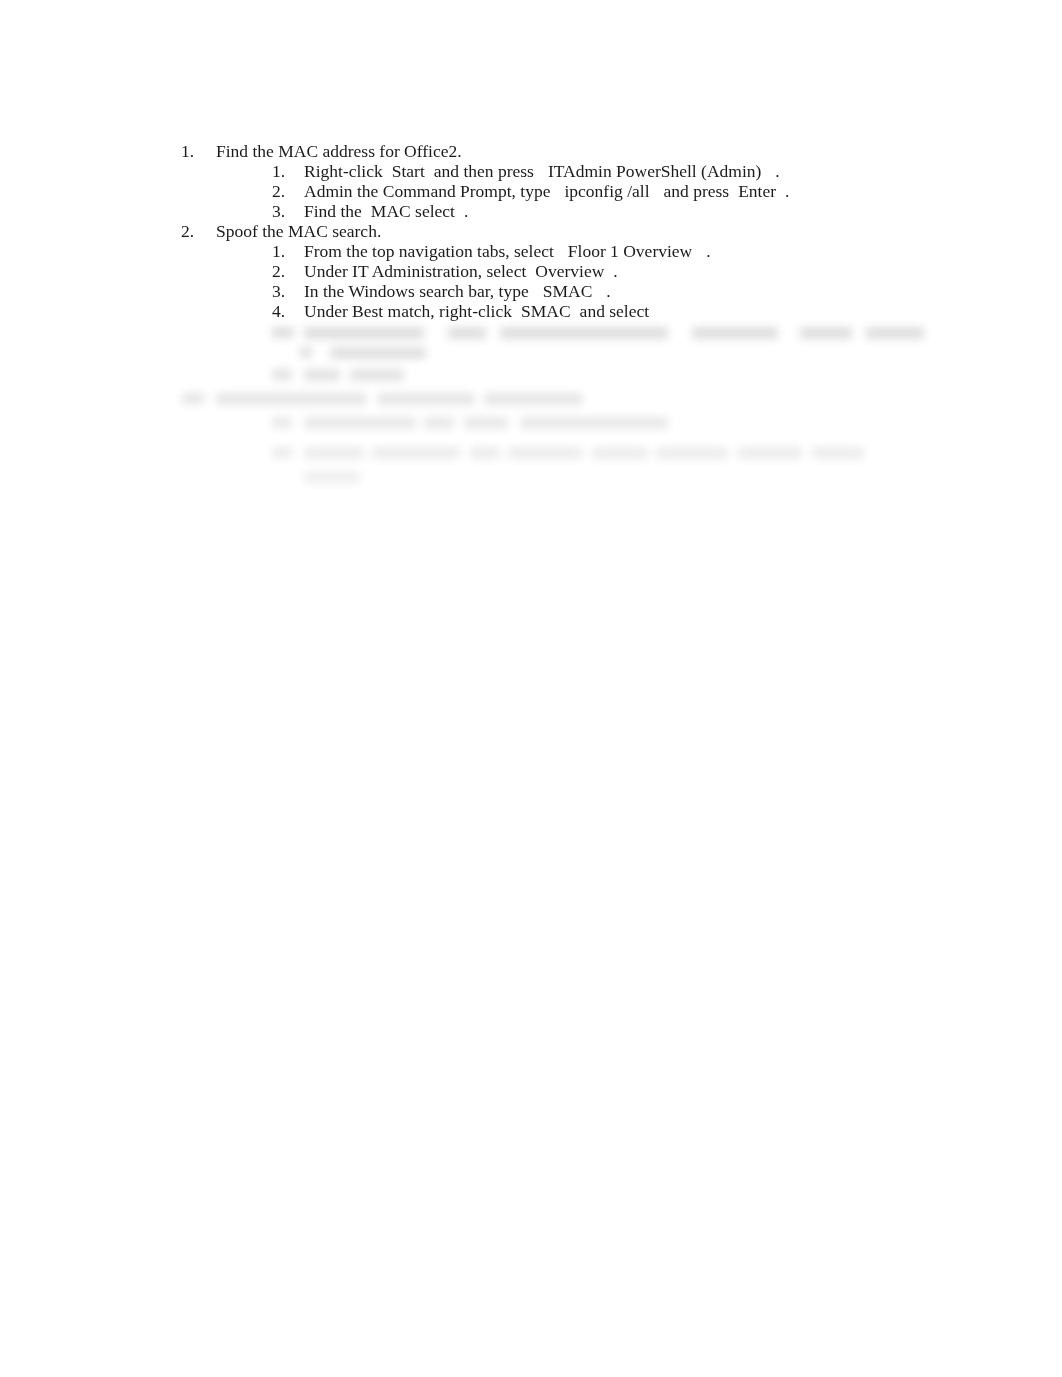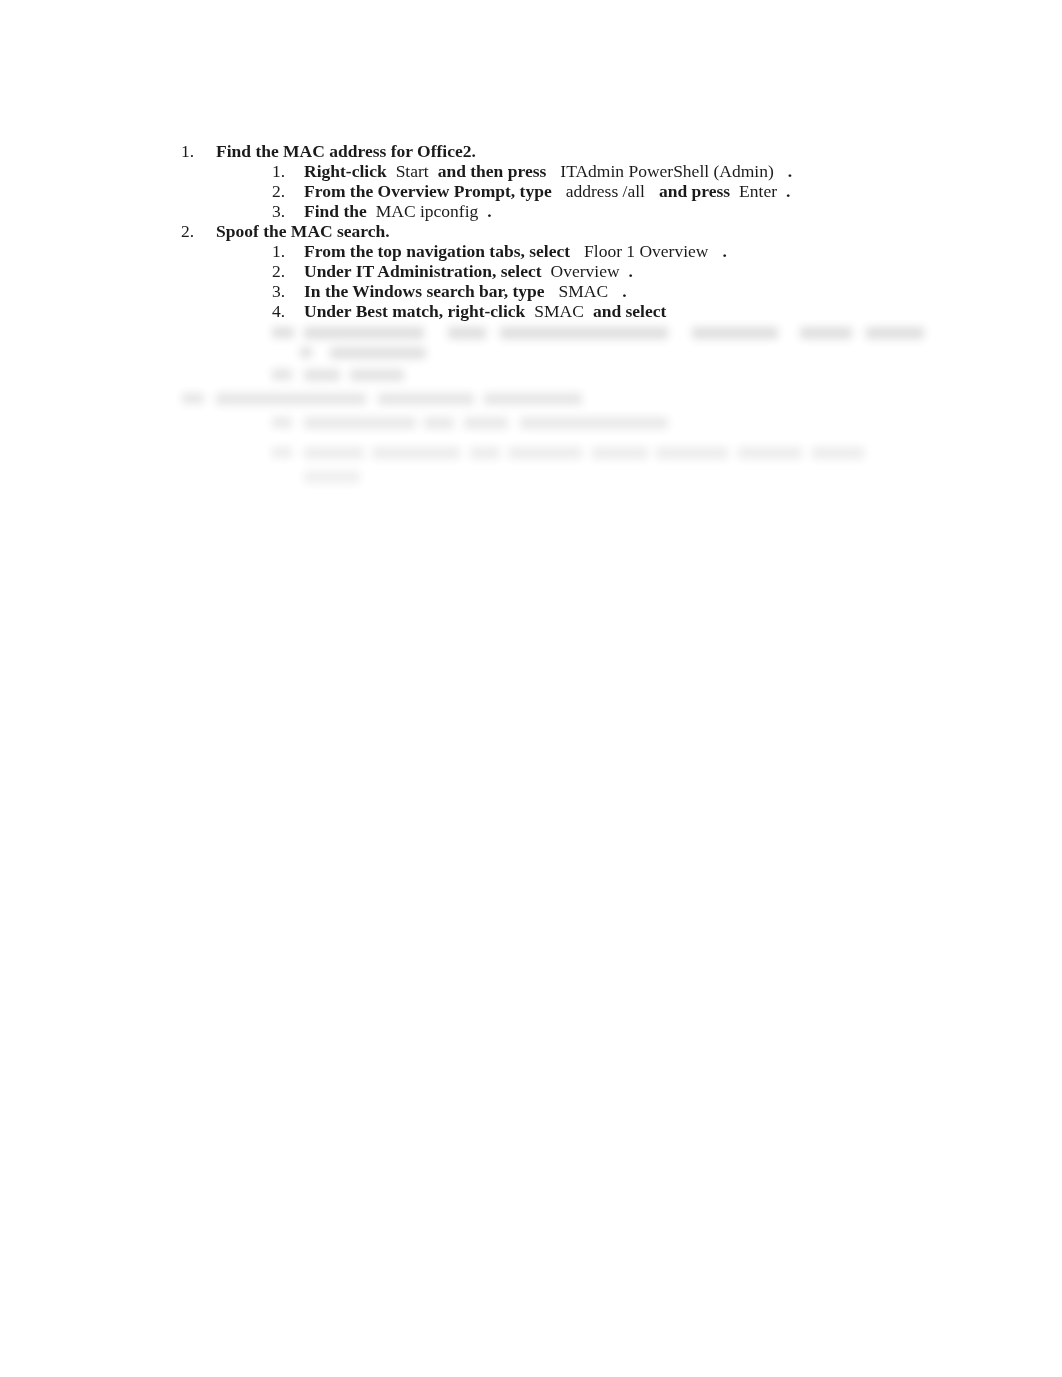--- a/index.html
+++ b/index.html
@@ -70,21 +70,20 @@
     left: 181px;
     width: 34px;
   }
   li.l2-item > .marker {
     left: 272px;
     width: 32px;
   }
 
   .txt {
     display: inline;
-    font-weight: bold;
   }
 
   
   .ui {
     display: inline-block;
     padding: 0 4px;
     text-align: right;
   }
   .ui-wide {
     display: inline-block;
@@ -109,22 +108,22 @@
 </head>
 <body>
 
 <div class="page">
 
   <div class="doc-body">
     <ol class="level1" id="list-root">
         <li class="l1-item"><span class="marker">1.</span><span class="txt">Find the MAC address for Office2.</span></li>
         <ol class="level2">
           <li class="l2-item"><span class="marker">1.</span><span class="txt">Right-click</span><span class="gap-sm"></span><span class="ui">Start</span><span class="gap-sm"></span><span class="txt">and then press</span><span class="gap-sm"></span><span class="ui-wide">ITAdmin PowerShell (Admin)</span><span class="gap-sm"></span><span class="txt">.</span></li>
-          <li class="l2-item"><span class="marker">2.</span><span class="txt">From the Overview Prompt, type</span><span class="gap-sm"></span><span class="ui-wide">address /all</span><span class="gap-sm"></span><span class="txt">and press</span><span class="gap-sm"></span><span class="ui">Enter</span><span class="gap-sm"></span><span class="txt">.</span></li>
-          <li class="l2-item"><span class="marker">3.</span><span class="txt">Find the</span><span class="gap-sm"></span><span class="ui">MAC ipconfig</span><span class="gap-sm"></span><span class="txt">.</span></li>
+          <li class="l2-item"><span class="marker">2.</span><span class="txt">Admin the Command Prompt, type</span><span class="gap-sm"></span><span class="ui-wide">ipconfig /all</span><span class="gap-sm"></span><span class="txt">and press</span><span class="gap-sm"></span><span class="ui">Enter</span><span class="gap-sm"></span><span class="txt">.</span></li>
+          <li class="l2-item"><span class="marker">3.</span><span class="txt">Find the</span><span class="gap-sm"></span><span class="ui">MAC select</span><span class="gap-sm"></span><span class="txt">.</span></li>
         </ol>
         <li class="l1-item"><span class="marker">2.</span><span class="txt">Spoof the MAC search.</span></li>
         <ol class="level2">
           <li class="l2-item"><span class="marker">1.</span><span class="txt">From the top navigation tabs, select</span><span class="gap-sm"></span><span class="ui-wide">Floor 1 Overview</span><span class="gap-sm"></span><span class="txt">.</span></li>
           <li class="l2-item"><span class="marker">2.</span><span class="txt">Under IT Administration, select</span><span class="gap-sm"></span><span class="ui">Overview</span><span class="gap-sm"></span><span class="txt">.</span></li>
           <li class="l2-item"><span class="marker">3.</span><span class="txt">In the Windows search bar, type</span><span class="gap-sm"></span><span class="ui-wide">SMAC</span><span class="gap-sm"></span><span class="txt">.</span></li>
           <li class="l2-item"><span class="marker">4.</span><span class="txt">Under Best match, right-click</span><span class="gap-sm"></span><span class="ui">SMAC</span><span class="gap-sm"></span><span class="txt">and select</span></li>
         </ol>
       </ol>
   </div>

